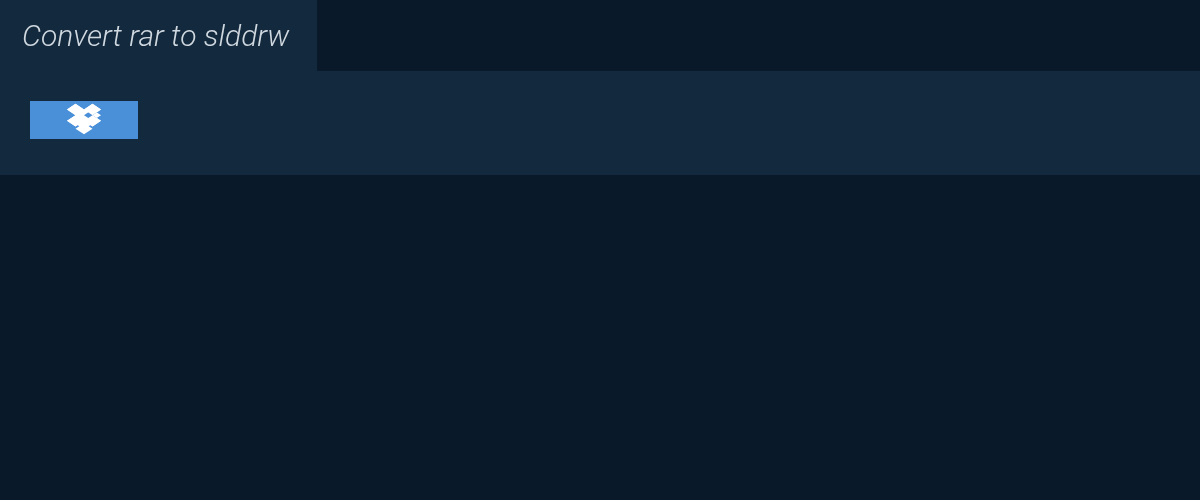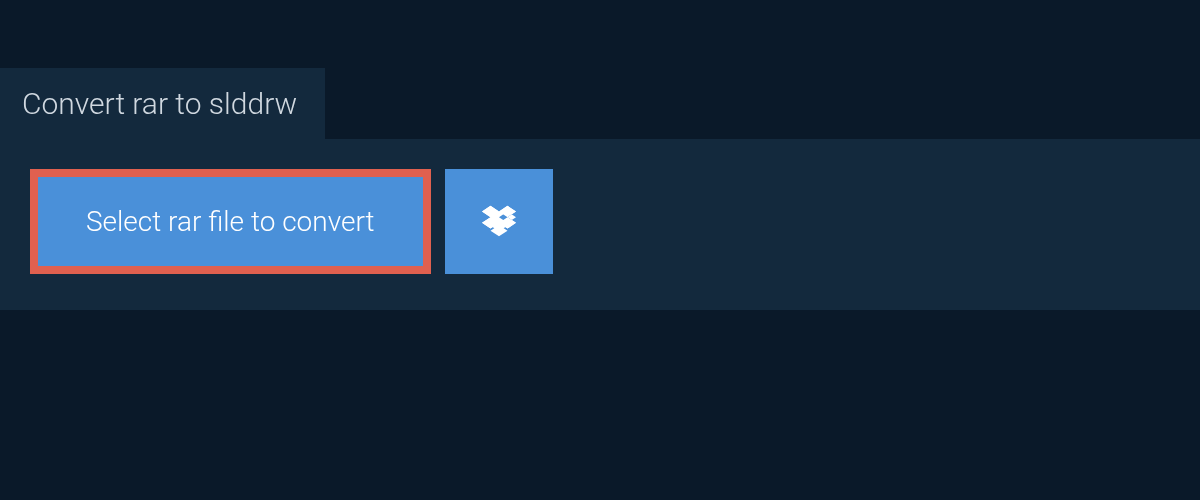--- a/index.html
+++ b/index.html
@@ -8,21 +8,21 @@
       box-sizing: border-box;
     }
     body {
       width: 1200px;
       height: 500px;
       background: #0a1929;
       font-family: -apple-system, BlinkMacSystemFont, 'Segoe UI', Roboto, Helvetica, Arial, sans-serif;
       overflow: hidden;
     }
     .tab-bar {
-      padding-top: 68px;
+      font-style: italic;
     }
     .tab {
       display: inline-block;
       background: #13293d;
       color: #d0d8e0;
       font-size: 30px;
       font-weight: 300;
       padding: 18px 28px 18px 22px;
     }
     .panel {
@@ -66,23 +66,20 @@
 <body>
 
 <div class="tab-bar">
   <div class="tab">
     <span>Convert rar to slddrw</span>
   </div>
 </div>
 
 <div class="panel">
   <div class="button-row">
-    <button class="select-button">
-      <span>Select rar file to convert</span>
-    </button>
     <div class="dropbox-button">
       <span>
         <svg viewBox="0 0 24 24" xmlns="http://www.w3.org/2000/svg">
           <path d="M6 2L0 6l6 4-6 4 6 4 6-4 6 4 6-4-6-4 6-4-6-4-6 4-6-4zm6 8l6-4 6 4-6 4-6-4zm-6 6l6 4 6-4-6-4-6 4z"></path>
           <path d="M6 2l6 4-6 4L0 6l6-4zm12 0l6 4-6 4-6-4 6-4zM0 14l6-4 6 4-6 4-6-4zm18-4l6 4-6 4-6-4 6-4zM6 19.5l6-4 6 4-6 4-6-4z"></path>
         </svg>
       </span>
     </div>
   </div>
 </div>

